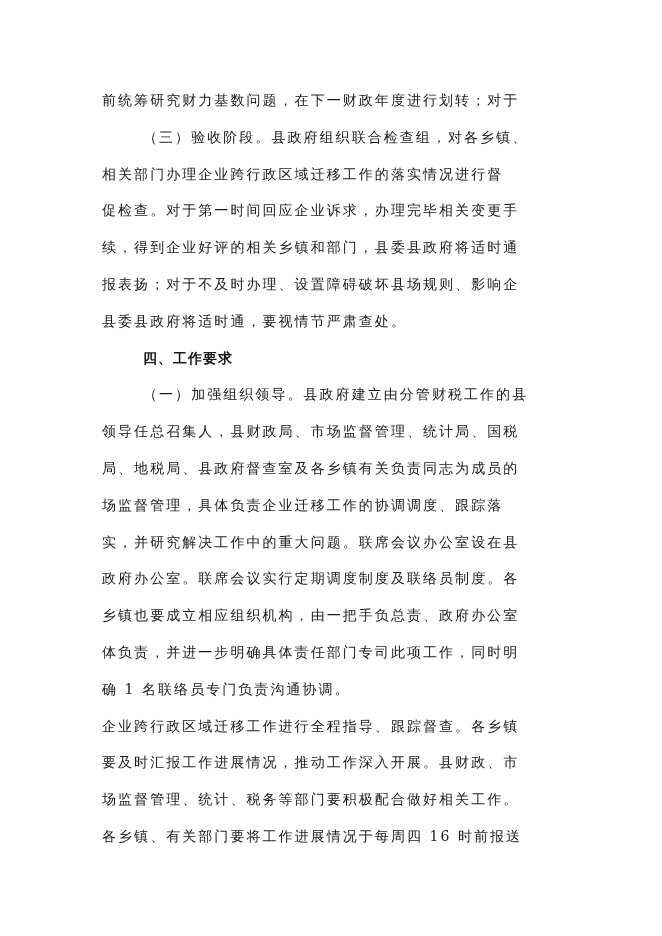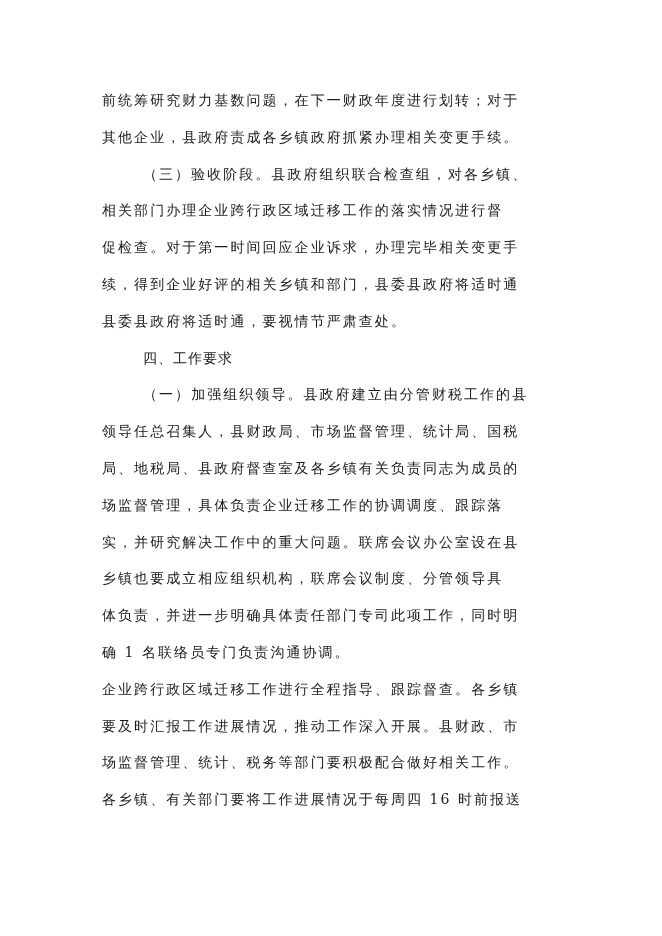--- a/index.html
+++ b/index.html
@@ -31,48 +31,50 @@
   .indent {
     padding-left: 41px;
   }
   .bold {
     font-weight: normal;
     font-family: "DejaVu Sans", "Liberation Sans", sans-serif;
   }
   .heading {
     font-family: "DejaVu Sans", "Liberation Sans", sans-serif;
     letter-spacing: 1px;
+    font-weight: bold;
   }
 </style>
 </head>
 <body>
 
 <div class="page">
 
   <div class="line">前统筹研究财力基数问题，在下一财政年度进行划转；对于</div>
-  <div class="line">其他企业，县政府责成各乡镇政府抓紧办理相关变更手续。</div>
 
   <div class="line indent">
     <span class="bold">（三）验收阶段。</span><span>县政府组织联合检查组，对各乡镇、</span>
   </div>
   <div class="line">相关部门办理企业跨行政区域迁移工作的落实情况进行督</div>
   <div class="line">促检查。对于第一时间回应企业诉求，办理完毕相关变更手</div>
   <div class="line">续，得到企业好评的相关乡镇和部门，县委县政府将适时通</div>
+  <div class="line">报表扬；对于不及时办理、设置障碍破坏县场规则、影响企</div>
   <div class="line">县委县政府将适时通，要视情节严肃查处。</div>
 
   <div class="line indent heading">四、工作要求</div>
 
   <div class="line indent">
     <span class="bold">（一）加强组织领导。</span><span>县政府建立由分管财税工作的县</span>
   </div>
   <div class="line">领导任总召集人，县财政局、市场监督管理、统计局、国税</div>
   <div class="line">局、地税局、县政府督查室及各乡镇有关负责同志为成员的</div>
   <div class="line">场监督管理，具体负责企业迁移工作的协调调度、跟踪落</div>
   <div class="line">实，并研究解决工作中的重大问题。联席会议办公室设在县</div>
-  <div class="line">乡镇也要成立相应组织机构，联席会议制度、分管领导具</div>
+  <div class="line">政府办公室。联席会议实行定期调度制度及联络员制度。各</div>
+  <div class="line">乡镇也要成立相应组织机构，由一把手负总责、政府办公室</div>
   <div class="line">体负责，并进一步明确具体责任部门专司此项工作，同时明</div>
   <div class="line">确 1 名联络员专门负责沟通协调。</div>
 
   <div class="line">企业跨行政区域迁移工作进行全程指导、跟踪督查。各乡镇</div>
   <div class="line">要及时汇报工作进展情况，推动工作深入开展。县财政、市</div>
   <div class="line">场监督管理、统计、税务等部门要积极配合做好相关工作。</div>
   <div class="line">各乡镇、有关部门要将工作进展情况于每周四 16 时前报送</div>
 
 </div>
 

